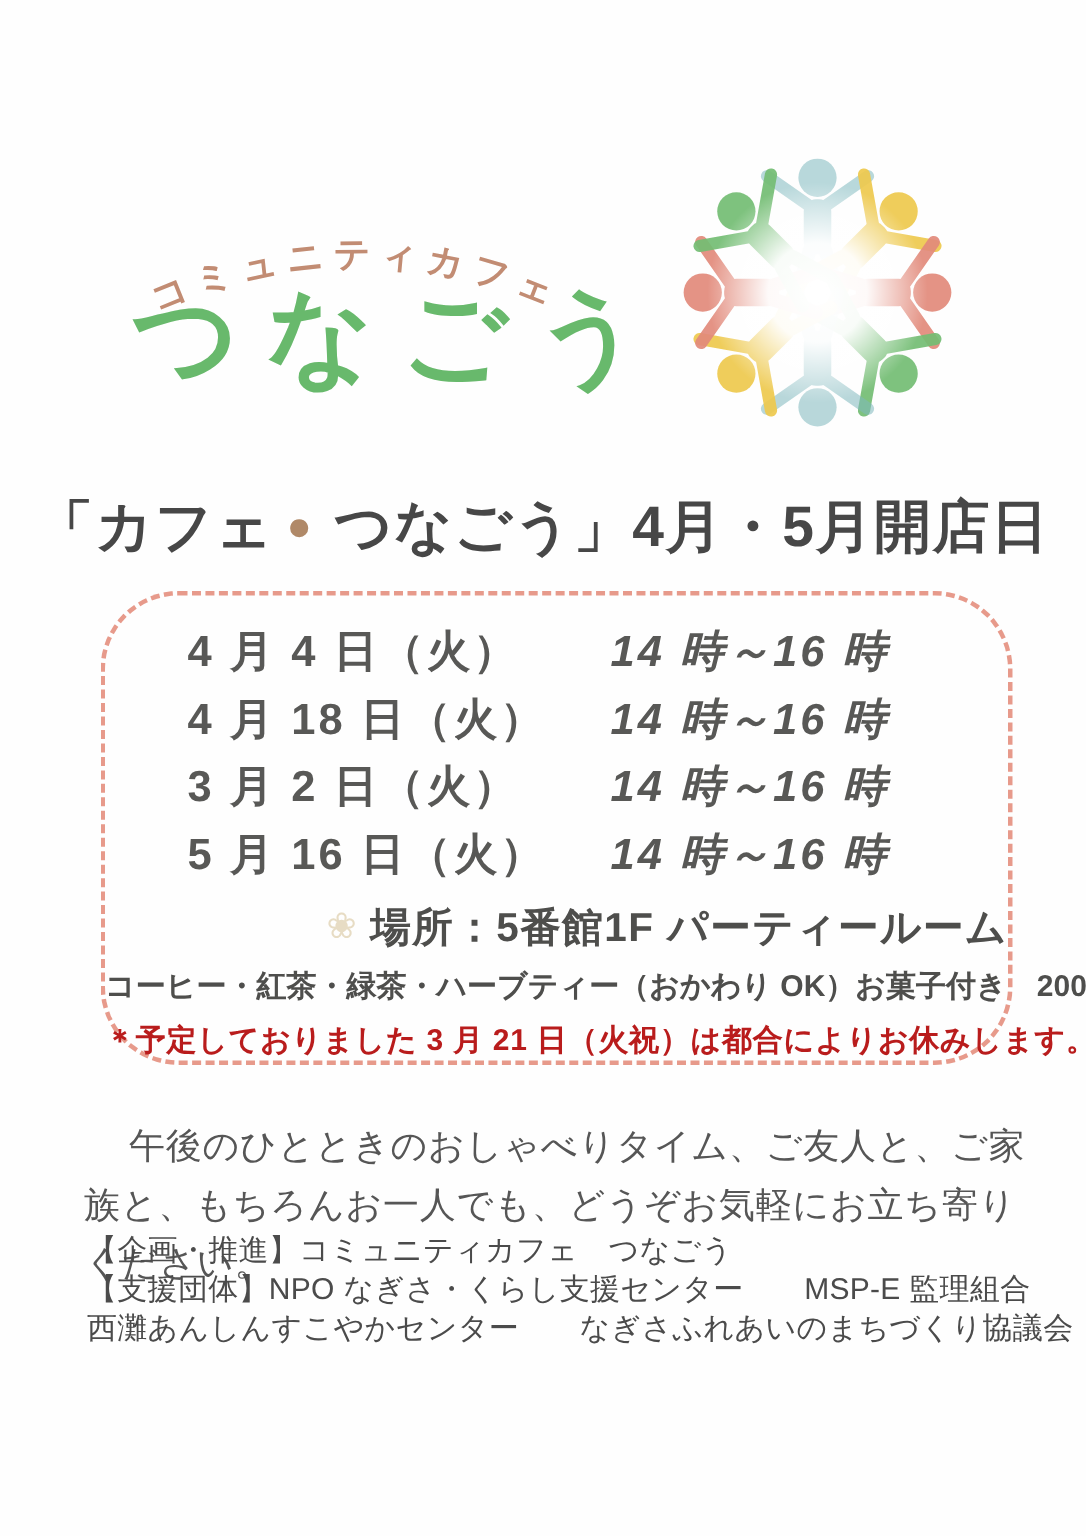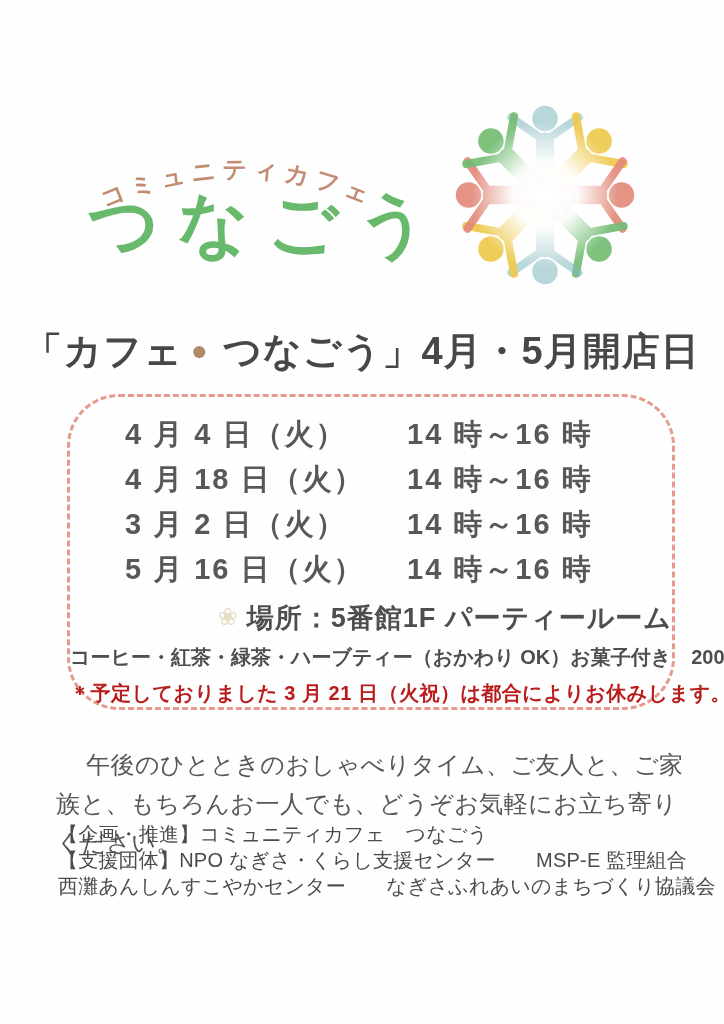--- a/index.html
+++ b/index.html
@@ -50,21 +50,21 @@
   }
   .sched-row {
     display:flex; align-items:center;
     height:45px;
     padding-left:55px;
     font-size:29px; font-weight:bold;
     color:#585856; letter-spacing:2px;
     white-space:nowrap;
   }
   .sched-date { width:250px; }
-  .sched-time { margin-left:32px; }
+  .sched-time { margin-left:32px;font-style:italic; }
   .location-row {
     margin-top:8px; text-align:right;
     font-size:27px; font-weight:bold;
     color:#4e4e4c; letter-spacing:1px; white-space:nowrap;
   }
   .location-row .flower {
     color:#e7dcc4; font-size:24px; font-weight:normal;
     margin-right:8px; vertical-align:2px;
   }
   .menu-row {

